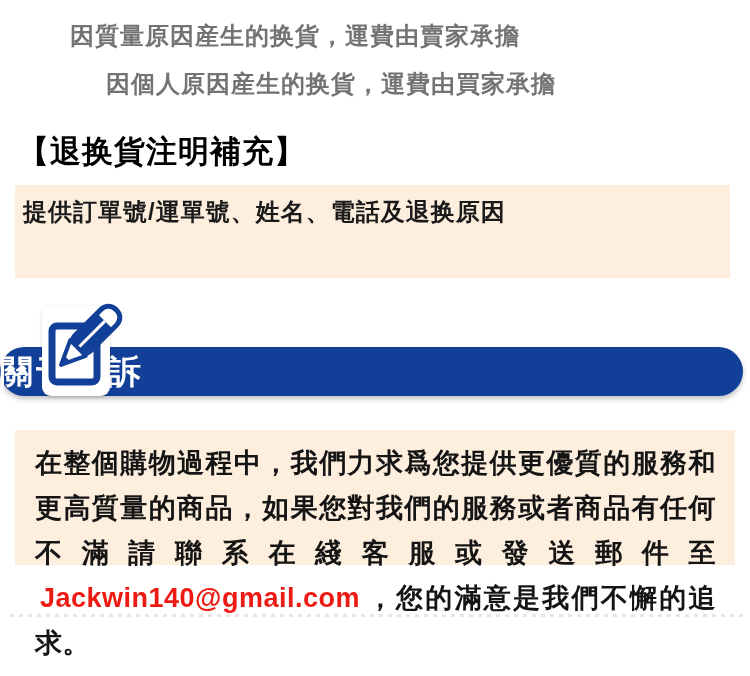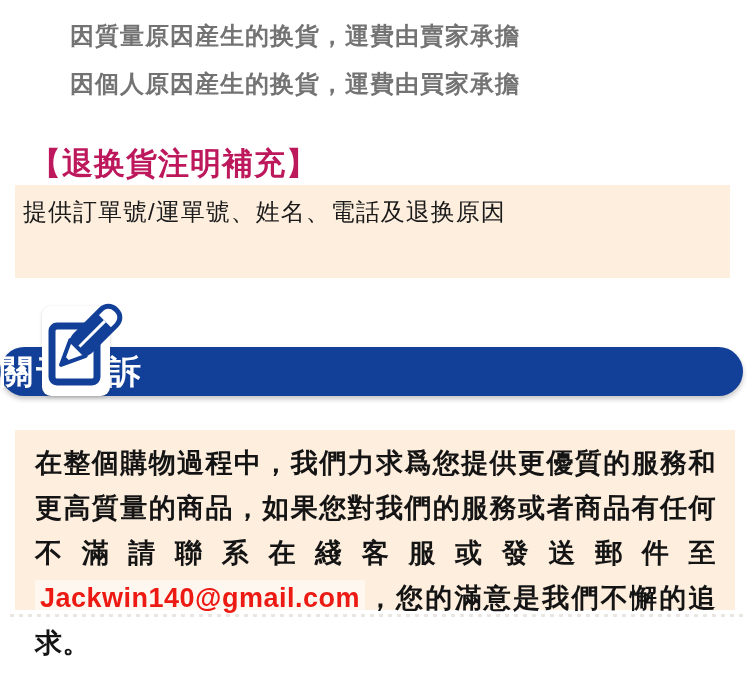--- a/index.html
+++ b/index.html
@@ -17,52 +17,52 @@
     position: absolute;
     left: 70px;
     margin: 0;
     font-size: 24px;
     font-weight: bold;
     color: #737373;
     letter-spacing: 1px;
     white-space: nowrap;
   }
   .policy-line.l1 { top: 20px; }
-  .policy-line.l2 { top: 68px; }
+  .policy-line.l2 { top: 68px; margin-left: 36px; }
 
   
   .supp-title {
     position: absolute;
     left: 18px;
     top: 131px;
-    margin: 12px;
+    margin: 0;
     font-size: 31px;
     font-weight: bold;
-    color: #be185d;
+    color: #000000;
     letter-spacing: 1px;
     white-space: nowrap;
   }
 
   
   .cream-box {
     position: absolute;
     background: #fdeede;
     box-sizing: border-box;
   }
   .supp-box {
     left: 15px;
     top: 185px;
     width: 715px;
     height: 93px;
     padding: 7px 10px 0 8px;
   }
   .supp-box p {
     margin: 0;
     font-size: 24px;
-    font-weight: normal;
+    font-weight: bold;
     line-height: 40px;
     color: #1a1a1a;
     letter-spacing: 1px;
     white-space: nowrap;
   }
 
   
   .banner {
     position: absolute;
     left: 0;
@@ -94,21 +94,21 @@
     border-radius: 9px;
     box-shadow: 0 1px 3px rgba(60, 60, 60, 0.25);
   }
   .badge svg { overflow: visible; display: block; }
 
   
   .complaint-box {
     left: 15px;
     top: 430px;
     width: 720px;
-    height: 180px;
+    height: 135px;
     padding: 11px 19px 0 20px;
   }
   .complaint-text {
     margin: 0;
     font-size: 27px;
     font-weight: bold;
     line-height: 45px;
     color: #141414;
     letter-spacing: 0.5px;
     text-align: justify;

